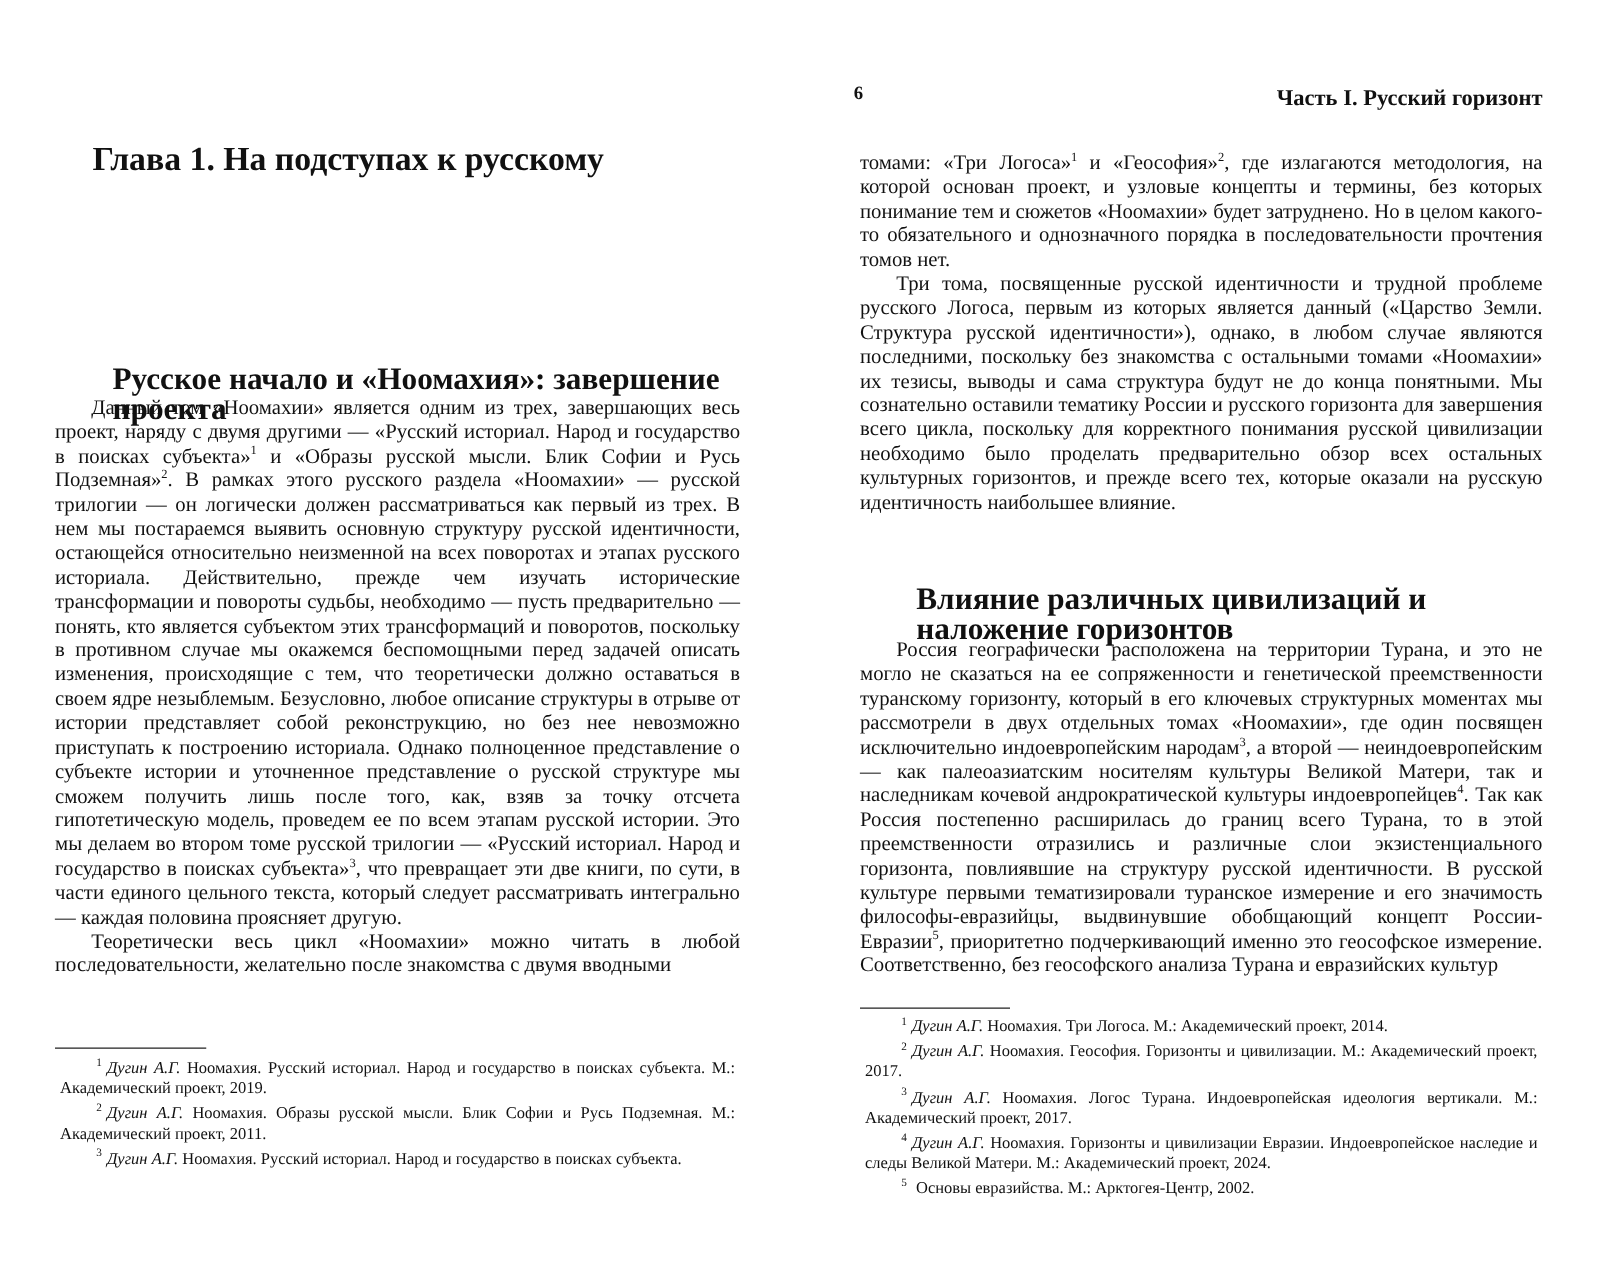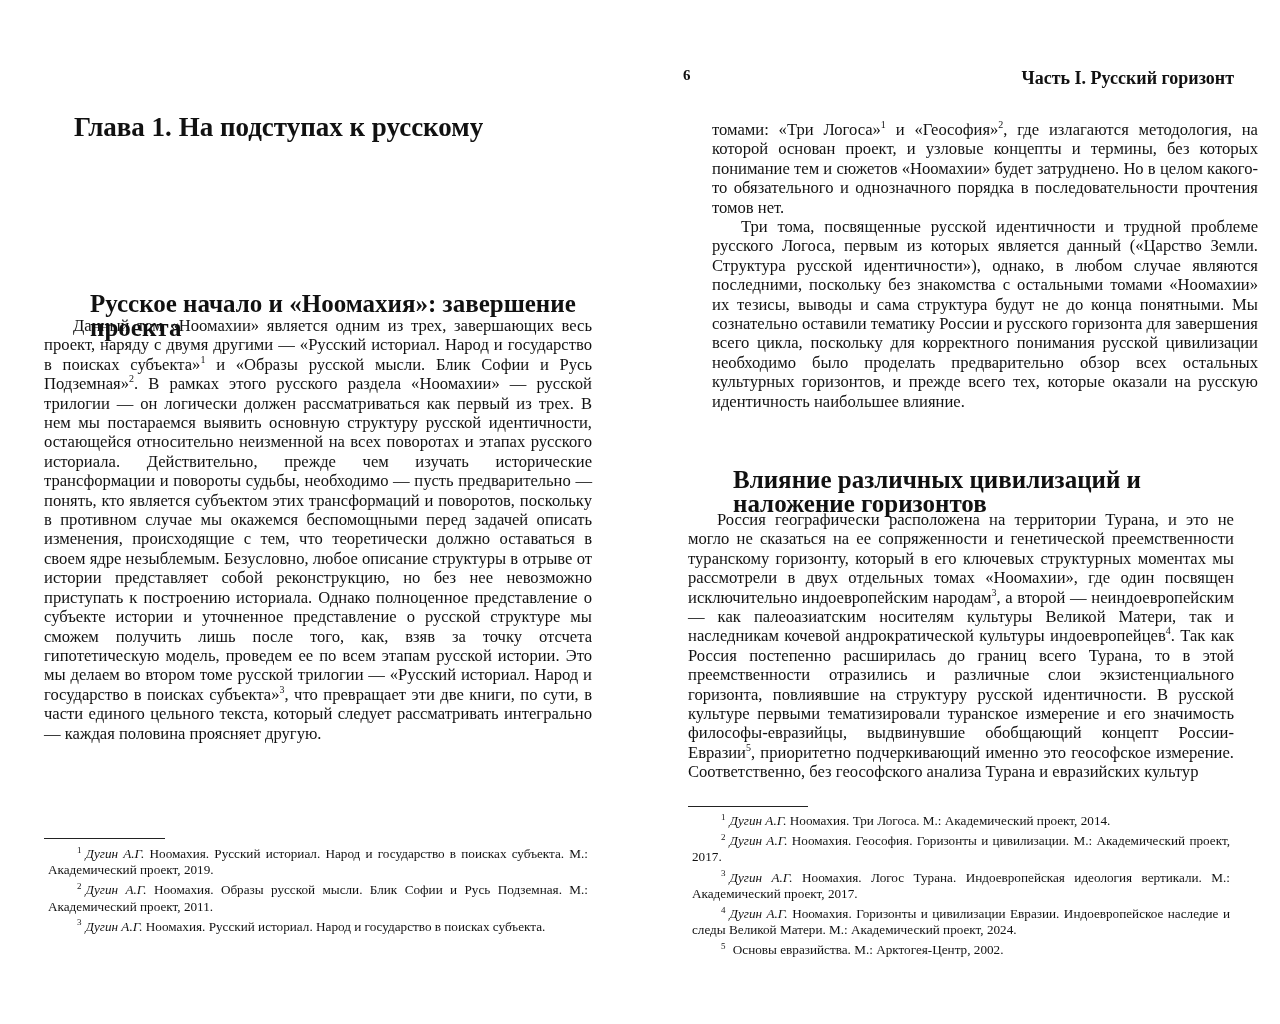--- a/index.html
+++ b/index.html
@@ -53,36 +53,37 @@
 <div class="page page-left">
   <h1 class="chapter-title">
     <span class="num">Глава 1.</span>
     <span>На подступах к русскому</span>
   </h1>
 
   <h2 class="section-title" style="left:74px; top:276px; width:530px;">Русское начало и «Ноомахия»: завершение проекта</h2>
 
   <div class="body-text" style="left:44px; top:316px; width:548px;">
     <p><span>Данный том «Ноомахии» является одним из трех, завершающих весь проект, наряду с двумя другими — «Русский историал. Народ и государство в поисках субъекта»</span><sup>1</sup><span> и «Образы русской мысли. Блик Софии и Русь Подземная»</span><sup>2</sup><span>. В рамках этого русского раздела «Ноомахии» — русской трилогии — он логически должен рассматриваться как первый из трех. В нем мы постараемся выявить основную структуру русской идентичности, остающейся относительно неизменной на всех поворотах и этапах русского историала. Действительно, прежде чем изучать исторические трансформации и повороты судьбы, необходимо — пусть предварительно — понять, кто является субъектом этих трансформаций и поворотов, поскольку в противном случае мы окажемся беспомощными перед задачей описать изменения, происходящие с тем, что теоретически должно оставаться в своем ядре незыблемым. Безусловно, любое описание структуры в отрыве от истории представляет собой реконструкцию, но без нее невозможно приступать к построению историала. Однако полноценное представление о субъекте истории и уточненное представление о русской структуре мы сможем получить лишь после того, как, взяв за точку отсчета гипотетическую модель, проведем ее по всем этапам русской истории. Это мы делаем во втором томе русской трилогии — «Русский историал. Народ и государство в поисках субъекта»</span><sup>3</sup><span>, что превращает эти две книги, по сути, в части единого цельного текста, который следует рассматривать интегрально — каждая половина проясняет другую.</span></p>
+    <p>Теоретически весь цикл «Ноомахии» можно читать в любой последовательности, желательно после знакомства с двумя вводными</p>
   </div>
 
   <div class="fn-rule" style="left:44px; top:838px; width:121px;"></div>
 
   <div class="footnotes" style="left:44px; top:842px; width:548px;">
     <p class="fn"><sup>1</sup><span class="author">Дугин А.Г.</span><span> Ноомахия. Русский историал. Народ и государство в поисках субъекта. М.: Академический проект, 2019.</span></p>
     <p class="fn"><sup>2</sup><span class="author">Дугин А.Г.</span><span> Ноомахия. Образы русской мысли. Блик Софии и Русь Подземная. М.: Академический проект, 2011.</span></p>
     <p class="fn"><sup>3</sup><span class="author">Дугин А.Г.</span><span> Ноомахия. Русский историал. Народ и государство в поисках субъекта.</span></p>
   </div>
 </div>
 
 <div class="page page-right">
   <div class="running-head page-number">6</div>
   <div class="running-head running-title">Часть I. Русский горизонт</div>
 
-  <div class="body-text" style="left:48px; top:120px; width:546px;margin-left:24px;">
+  <div class="body-text" style="left:48px; top:120px; width:546px;">
     <p class="cont"><span>томами: «Три Логоса»</span><sup>1</sup><span> и «Геософия»</span><sup>2</sup><span>, где излагаются методология, на которой основан проект, и узловые концепты и термины, без которых понимание тем и сюжетов «Ноомахии» будет затруднено. Но в целом какого-то обязательного и однозначного порядка в последовательности прочтения томов нет.</span></p>
     <p>Три тома, посвященные русской идентичности и трудной проблеме русского Логоса, первым из которых является данный («Царство Земли. Структура русской идентичности»), однако, в любом случае являются последними, поскольку без знакомства с остальными томами «Ноомахии» их тезисы, выводы и сама структура будут не до конца понятными. Мы сознательно оставили тематику России и русского горизонта для завершения всего цикла, поскольку для корректного понимания русской цивилизации необходимо было проделать предварительно обзор всех остальных культурных горизонтов, и прежде всего тех, которые оказали на русскую идентичность наибольшее влияние.</p>
   </div>
 
   <h2 class="section-title" style="left:77px; top:452px; width:440px;">Влияние различных цивилизаций и наложение горизонтов</h2>
 
   <div class="body-text" style="left:48px; top:510px; width:546px;">
     <p><span>Россия географически расположена на территории Турана, и это не могло не сказаться на ее сопряженности и генетической преемственности туранскому горизонту, который в его ключевых структурных моментах мы рассмотрели в двух отдельных томах «Ноомахии», где один посвящен исключительно индоевропейским народам</span><sup>3</sup><span>, а второй — неиндоевропейским — как палеоазиатским носителям культуры Великой Матери, так и наследникам кочевой андрократической культуры индоевропейцев</span><sup>4</sup><span>. Так как Россия постепенно расширилась до границ всего Турана, то в этой преемственности отразились и различные слои экзистенциального горизонта, повлиявшие на структуру русской идентичности. В русской культуре первыми тематизировали туранское измерение и его значимость философы-евразийцы, выдвинувшие обобщающий концепт России-Евразии</span><sup>5</sup><span>, приоритетно подчеркивающий именно это геософское измерение. Соответственно, без геософского анализа Турана и евразийских культур</span></p>
   </div>
 

